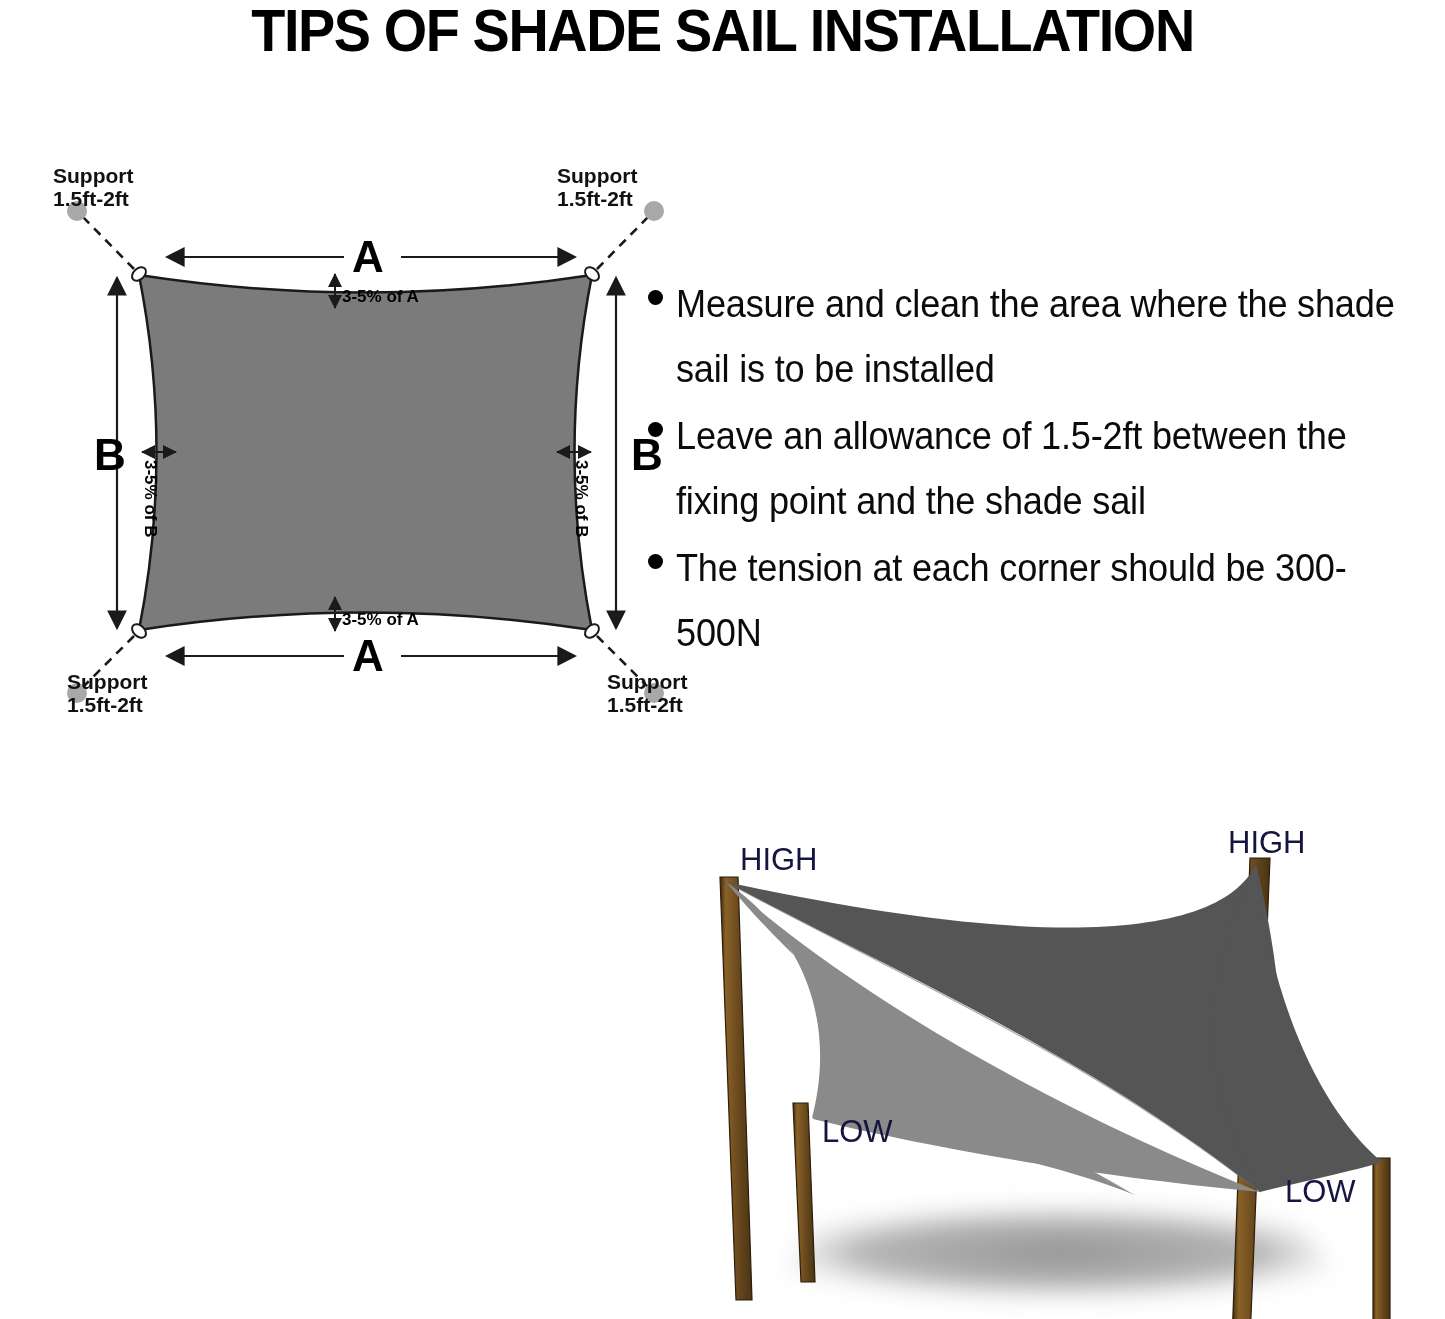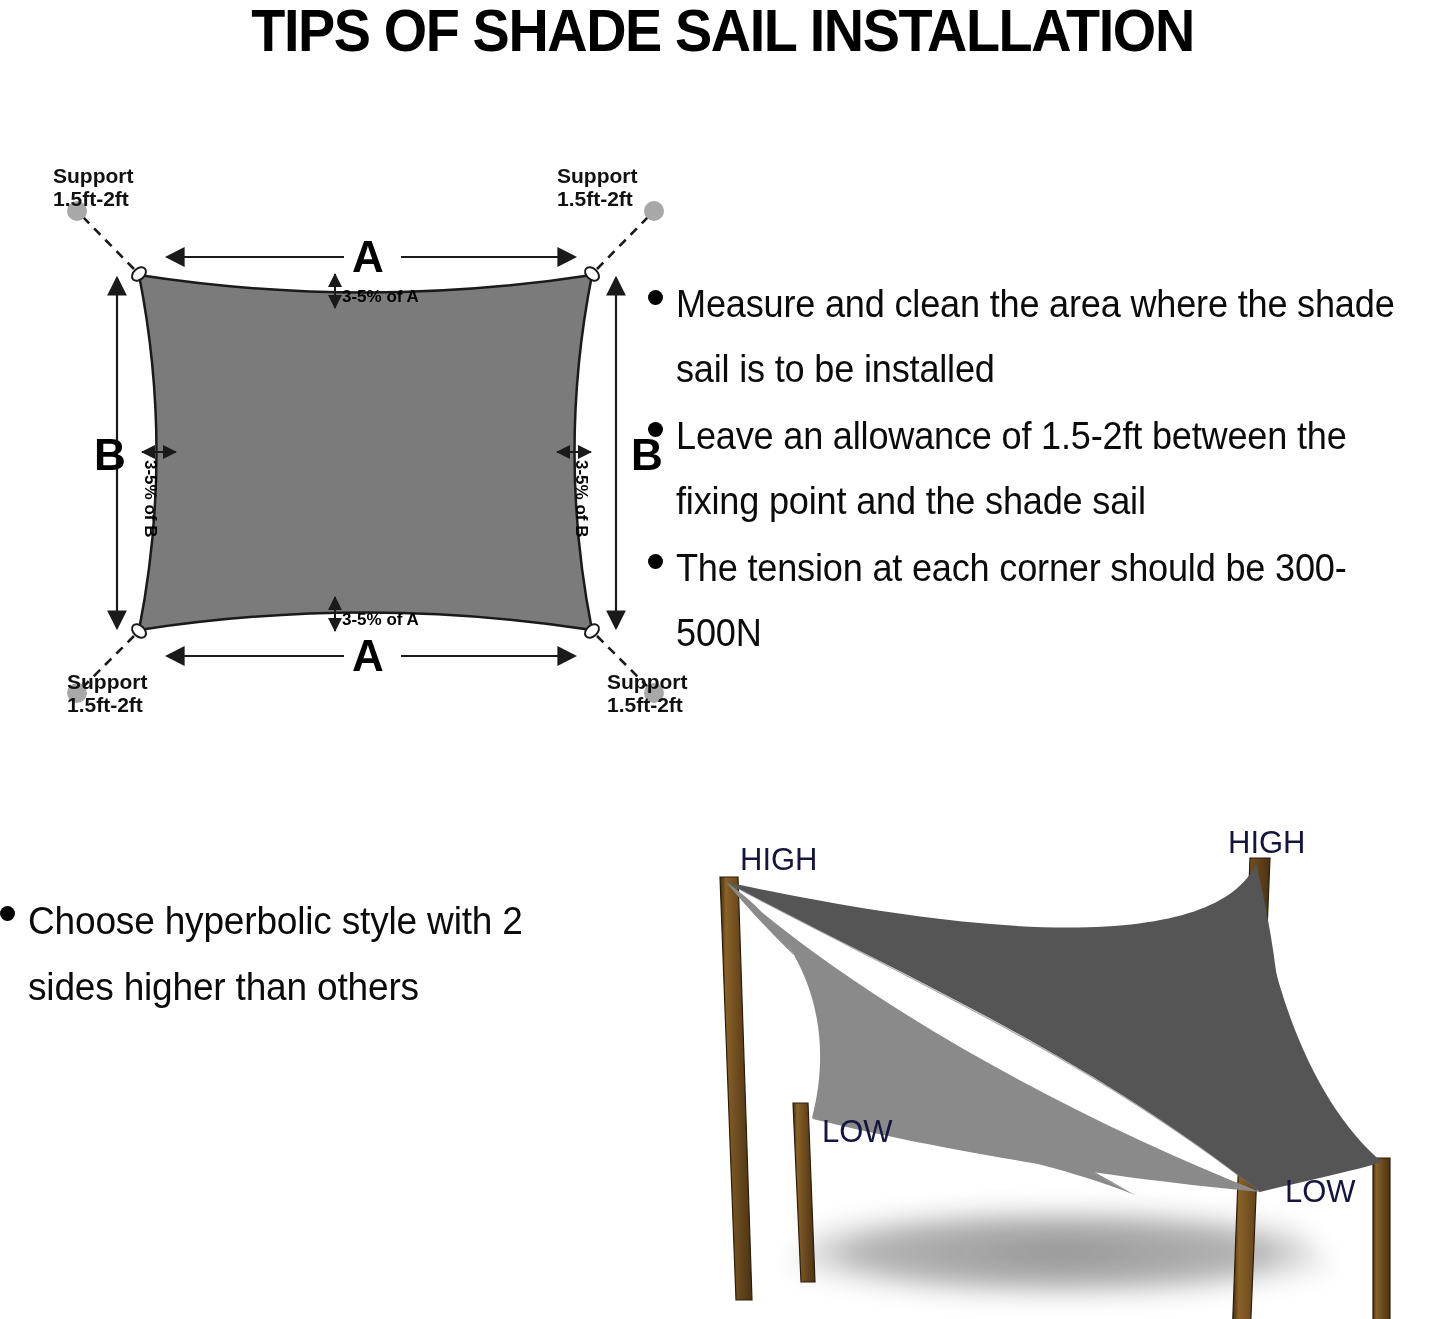--- a/index.html
+++ b/index.html
@@ -235,24 +235,20 @@
     <span class="bullet-dot"></span>
     <span class="bullet-text">Leave an allowance of 1.5-2ft between the fixing point and the shade sail</span>
   </div>
   <div class="bullet-row">
     <span class="bullet-dot"></span>
     <span class="bullet-text">The tension at each corner should be 300-500N</span>
   </div>
 </div>
 
 <div id="tips-list-left">
-  <div class="bullet-row">
-    <span class="bullet-dot"></span>
-    <span class="bullet-text">Choose hyperbolic style with 2 sides higher than others</span>
-  </div>
 </div>
 
 <div id="hyperbolic-diagram">
   <svg id="hyperbolic-svg" width="785" height="539" viewBox="0 0 785 539">
     <defs>
       <linearGradient id="postGrad" x1="0" y1="0" x2="1" y2="0">
         <stop offset="0%" stop-color="#3d2a10"></stop>
         <stop offset="18%" stop-color="#8a6227"></stop>
         <stop offset="55%" stop-color="#6b4a1e"></stop>
         <stop offset="100%" stop-color="#4a3313"></stop>

